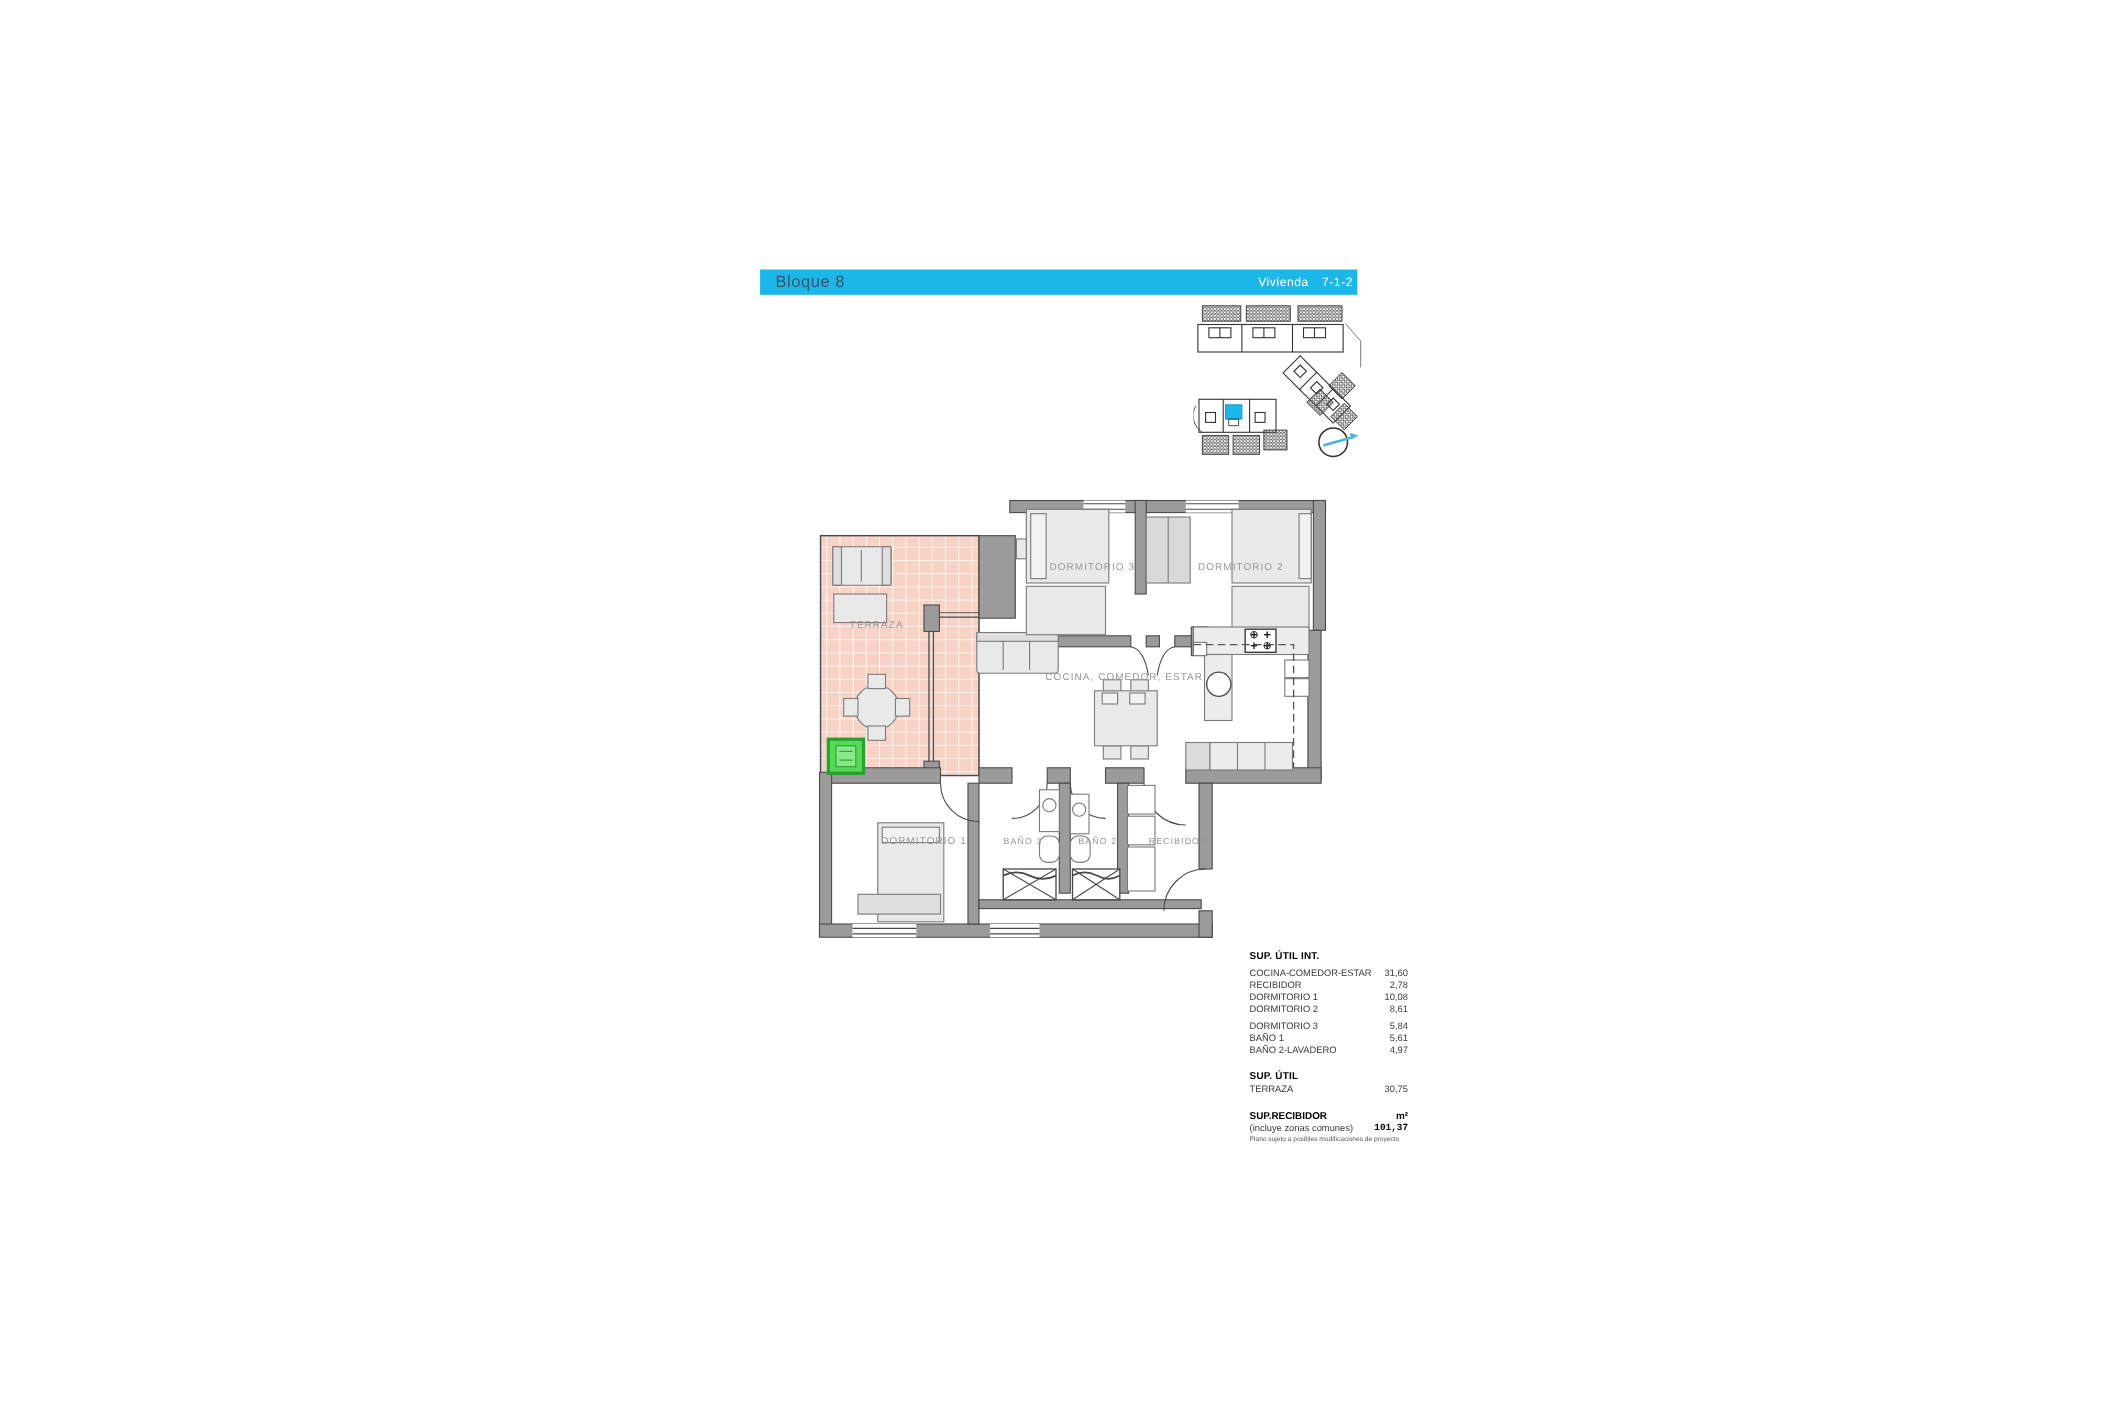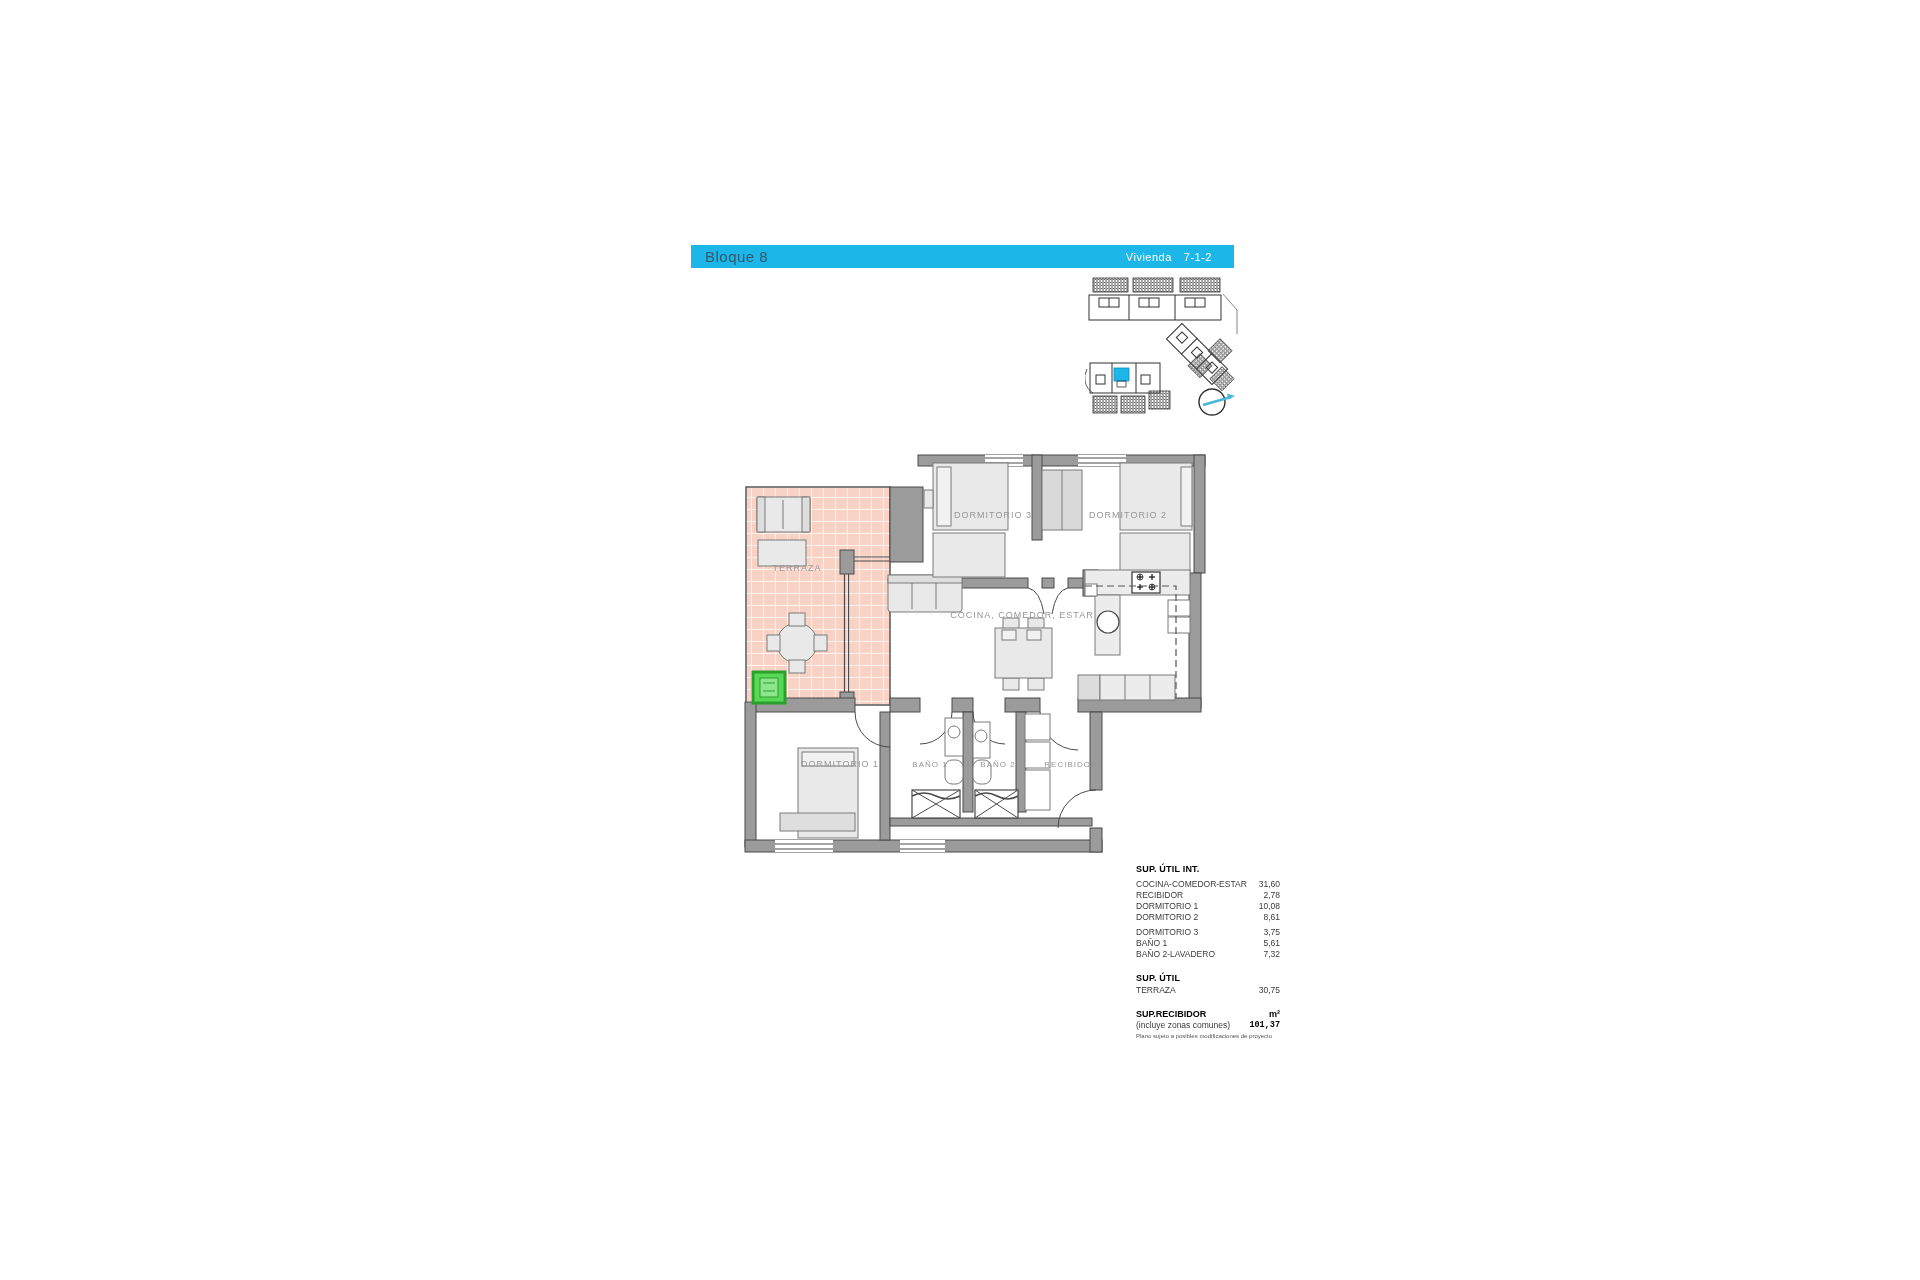--- a/index.html
+++ b/index.html
@@ -2,21 +2,21 @@
 <html><head>
 <meta charset="utf-8">
 <style>
   html,body{margin:0;padding:0;background:#ffffff;}
   #page{position:relative;width:1920px;height:1280px;background:#ffffff;overflow:hidden;
         font-family:"Liberation Sans", sans-serif;}
 
   
   .titlebar{position:absolute;left:691px;top:245px;width:543px;height:23px;
             background:#1cb6e9;display:flex;align-items:center;justify-content:space-between;
-            padding:0 22px 0 14px;box-sizing:border-box;}
+            padding:0 4px 0 14px;box-sizing:border-box;}
   .titlebar .block{color:#35586a;font-size:15px;letter-spacing:.5px;}
   .titlebar .unit{color:#ffffff;font-size:11px;letter-spacing:.5px;display:flex;gap:12px;}
 
   
   .areas{position:absolute;left:1136px;top:864px;width:144px;color:#3a3a3a;}
   .areas .hdr{font-size:9px;font-weight:bold;color:#000;margin-bottom:5px;letter-spacing:.2px;}
   .areas .row{display:flex;justify-content:space-between;font-size:8.5px;line-height:11px;}
   .areas .gap{height:13px;}
   .areas .smallgap{height:4px;}
   .areas .hdrrow{display:flex;justify-content:space-between;font-size:9px;font-weight:bold;color:#000;line-height:11px;}
@@ -305,29 +305,29 @@
       <span>DORMITORIO 1</span>
       <span>10,08</span>
     </div>
     <div class="row">
       <span>DORMITORIO 2</span>
       <span>8,61</span>
     </div>
     <div class="smallgap"></div>
     <div class="row">
       <span>DORMITORIO 3</span>
-      <span>3,75</span>
+      <span>5,84</span>
     </div>
     <div class="row">
       <span>BAÑO 1</span>
       <span>5,61</span>
     </div>
     <div class="row">
       <span>BAÑO 2-LAVADERO</span>
-      <span>7,32</span>
+      <span>4,97</span>
     </div>
 
     <div class="gap"></div>
     <div class="hdr" style="margin-bottom:2px;">SUP. ÚTIL</div>
     <div class="row">
       <span>TERRAZA</span>
       <span>30,75</span>
     </div>
 
     <div class="gap"></div>

